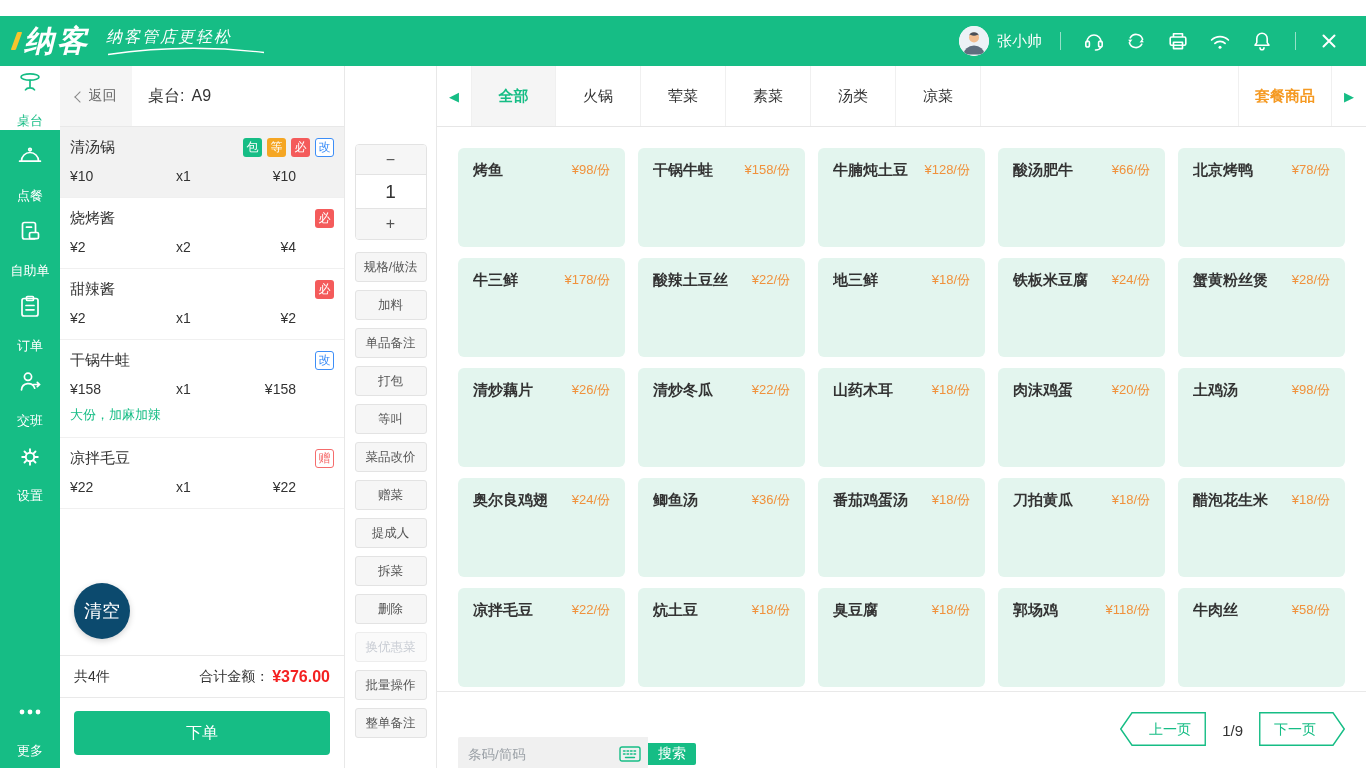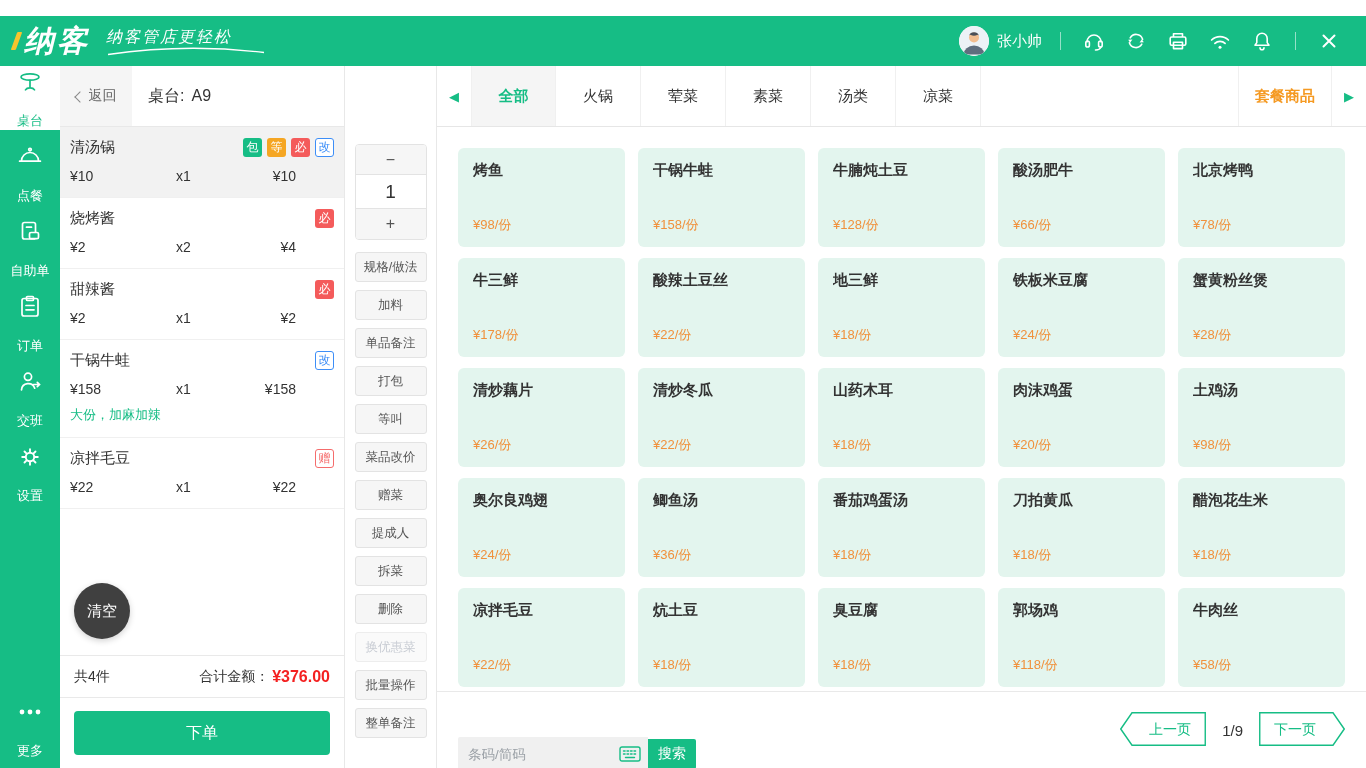--- a/index.html
+++ b/index.html
@@ -52,21 +52,21 @@
   .b-green{background:#16BD85;color:#fff;}
   .b-orange{background:#F5A623;color:#fff;}
   .b-red{background:#F45B5B;color:#fff;}
   .b-blue-outline{border:1px solid #3D8EF7;color:#3D8EF7;background:#fff;line-height:17px;}
   .b-pink-outline{border:1px solid #F56C6C;color:#F56C6C;background:#fff;line-height:17px;}
   .oi-price-row{display:flex;align-items:center;margin-top:11px;padding-right:38px;font-size:14px;color:#333;}
   .oi-price{flex:1;}
   .oi-qty{width:58px;}
   .oi-total{width:62px;text-align:right;}
   .oi-note{margin-top:9px;font-size:13px;color:#16BD85;}
-  .clear-btn{position:absolute;left:14px;bottom:16px;width:56px;height:56px;border-radius:50%;background:#404040;color:#fff;font-size:15px;border:none;box-shadow:0 2px 6px rgba(0,0,0,.18);}
+  .clear-btn{position:absolute;left:14px;bottom:16px;width:56px;height:56px;border-radius:50%;background:#0c4a6e;color:#fff;font-size:18px;border:none;box-shadow:0 2px 6px rgba(0,0,0,.18);}
   .order-summary{height:42px;border-top:1px solid #E9E9E9;display:flex;align-items:center;padding:0 14px;font-size:14px;color:#333;flex:0 0 auto;}
   .os-count{flex:1;}
   .os-total-value{color:#F42121;font-weight:bold;font-size:16px;margin-left:3px;}
   .order-submit{border-top:1px solid #E9E9E9;padding:13px 14px;flex:0 0 auto;}
   .submit-btn{width:100%;height:44px;background:#16BD85;color:#fff;font-size:16px;border:none;border-radius:4px;}
 
   
   .action-strip{width:92px;background:#fff;border-right:1px solid #E8E8E8;display:flex;flex-direction:column;align-items:center;padding-top:78px;flex:0 0 auto;}
   .stepper{width:72px;border:1px solid #E3E3E3;border-radius:4px;overflow:hidden;margin-bottom:12px;flex:0 0 auto;}
   .step-btn{height:30px;width:100%;background:#F6F6F6;border:none;font-size:16px;color:#555;display:flex;align-items:center;justify-content:center;}
@@ -79,29 +79,29 @@
   .menu-area{flex:1;display:flex;flex-direction:column;background:#fff;min-width:0;}
   .cat-bar{height:61px;border-bottom:1px solid #E6E6E6;display:flex;align-items:stretch;flex:0 0 auto;}
   .cat-arrow{width:34px;background:#fff;border:none;color:#16BD85;font-size:13px;display:flex;align-items:center;justify-content:center;padding:0;}
   .cat-tabs{display:flex;align-items:stretch;}
   .cat-tab{width:85px;display:flex;align-items:center;justify-content:center;font-size:15px;color:#333;border-right:1px solid #F0F0F0;cursor:pointer;}
   .cat-tab:first-child{border-left:1px solid #F0F0F0;}
   .cat-tab.active{background:#F5F5F5;color:#16BD85;font-weight:bold;font-family:Liberation Mono, monospace;}
   .cat-spacer{flex:1;}
   .cat-combo{display:flex;align-items:center;padding:0 16px;color:#F59A23;font-size:15px;font-weight:bold;border-left:1px solid #F0F0F0;border-right:1px solid #F0F0F0;cursor:pointer;}
   .menu-grid{flex:1;padding:21px 21px 0;display:grid;grid-template-columns:repeat(5,1fr);gap:11px 13px;grid-auto-rows:99px;align-content:start;}
-  .menu-card{background:#E3F5EE;border-radius:6px;padding:13px 15px;display:flex;flex-direction:column;justify-content:space-between;cursor:pointer;}
+  .menu-card{background:#E3F5EE;border-radius:6px;padding:13px 15px;display:flex;flex-direction:row;justify-content:space-between;cursor:pointer;}
   .mc-name{font-size:15px;font-weight:bold;color:#333;white-space:nowrap;overflow:hidden;}
   .mc-price{font-size:13px;color:#F0913C;}
   .menu-footer{height:77px;border-top:1px solid #E9E9E9;display:flex;align-items:center;padding:0 21px;flex:0 0 auto;}
   .search-group{display:flex;align-items:center;margin-top:48px;}
   .search-input{width:154px;height:34px;background:#F0F0F0;border:none;outline:none;padding:0 10px;font-size:13.5px;color:#333;border-radius:2px 0 0 2px;}
   .search-input::placeholder{color:#9AA0A6;}
   .kb-btn{height:34px;width:36px;background:#F0F0F0;border:none;display:flex;align-items:center;justify-content:center;padding:0;}
-  .search-btn{height:30px;width:48px;background:#16BD85;color:#fff;border:none;font-size:14px;border-radius:0 2px 2px 0;}
+  .search-btn{height:22px;width:48px;background:#16BD85;color:#fff;border:none;font-size:14px;border-radius:0 2px 2px 0;}
   .pagination{margin-left:auto;display:flex;align-items:center;}
   .page-btn{background:none;border:none;padding:0;display:block;}
   .page-text{font-size:15px;color:#333;margin:0 16px;}
 </style>
 </head>
 <body>
 
 <div class="app">
 
   <header class="topbar">

